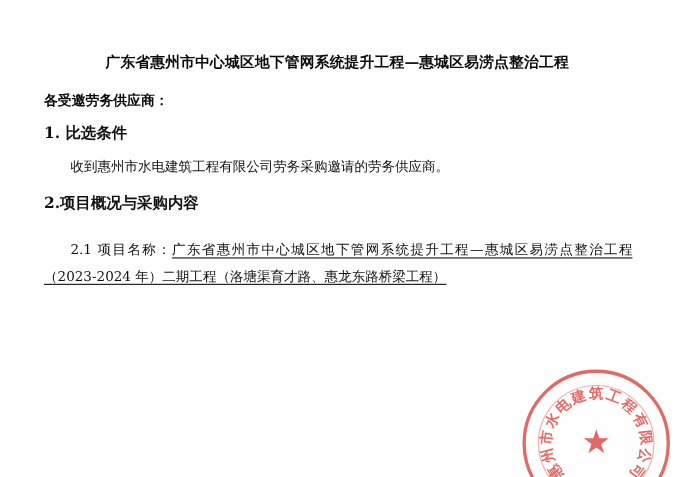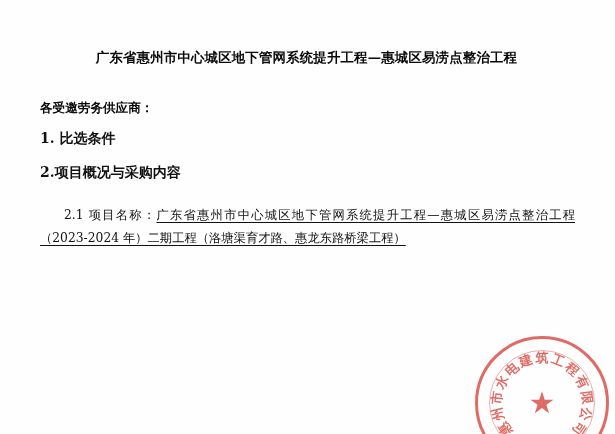--- a/index.html
+++ b/index.html
@@ -30,21 +30,21 @@
     font-size: 13.4px;
     font-weight: bold;
     letter-spacing: 0.2px;
     line-height: 1.95;
     color: #0a0a0a;
   }
   .title-line.t1 {
     margin-left: -2px;
   }
   .salutation {
-    margin-top: 30px;
+    margin-top: 13px;
     font-size: 12.6px;
     font-weight: bold;
     color: #0a0a0a;
   }
   .body-para {
     margin-top: 8px;
     font-size: 12.3px;
     line-height: 1.92;
     text-align: justify;
     text-indent: 0;
@@ -142,20 +142,21 @@
 
   <div class="title-block">
     <div class="title-line t1">广东省惠州市中心城区地下管网系统提升工程—惠城区易涝点整治工程</div>
   </div>
 
   <div class="salutation">各受邀劳务供应商：</div>
 
 
   <div class="section-head"><span class="num">1.</span>&nbsp;<span>比选条件</span></div>
 
+  <div class="sub-para"><span class="indent"></span><span>收到惠州市水电建筑工程有限公司劳务采购邀请的劳务供应商。</span></div>
 
   <div class="section-head"><span class="num">2.</span><span>项目概况与采购内容</span></div>
 
   <div class="sub-item"><span class="indent"></span><span>2.1 项目名称：</span><span class="u">广东省惠州市中心城区地下管网系统提升工程—惠城区易涝点整治工程（2023-2024 年）二期工程（洛塘渠育才路、惠龙东路桥梁工程）</span></div>
 
 
   <div class="stamp">
     <div class="stamp-inner"></div>
     <div class="stamp-text" id="seal-arc">
         <span style="transform: rotate(-215deg) translate(45px) rotate(90deg) translate(-50%, -50%);">惠</span>

